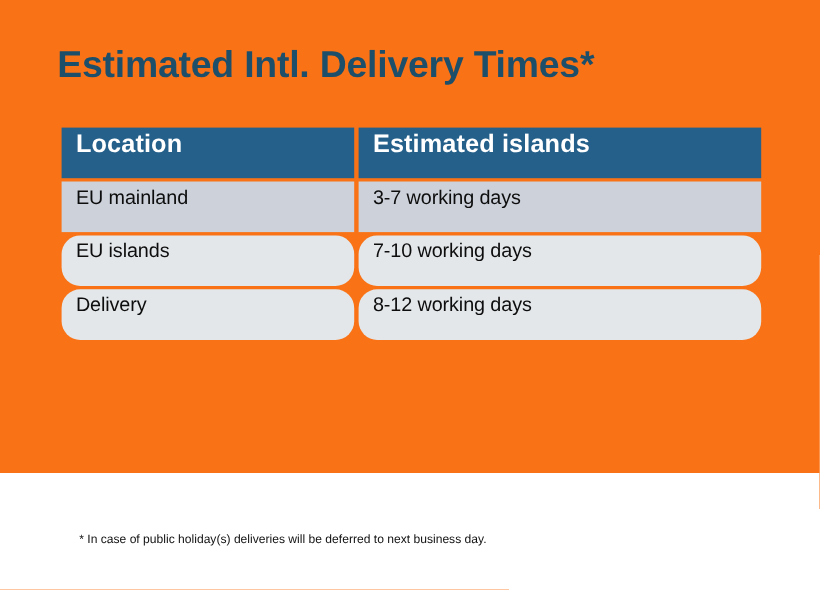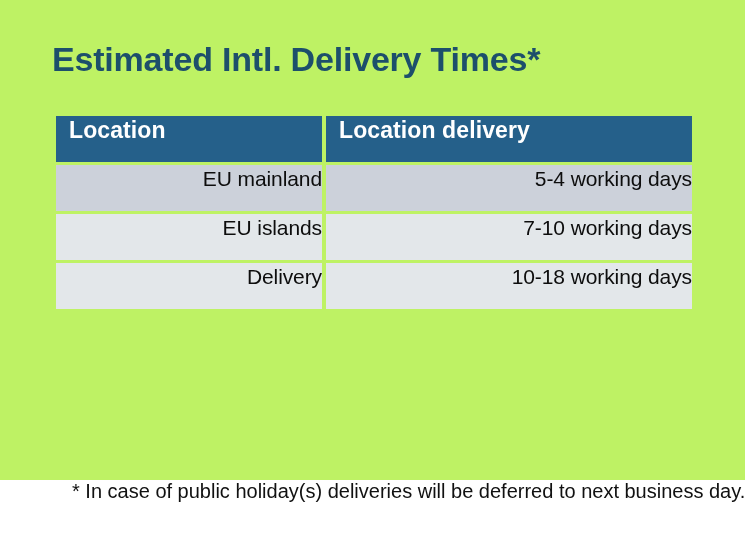--- a/index.html
+++ b/index.html
@@ -12,22 +12,22 @@
     height: 536px;
     background: #ffffff;
     font-family: "Liberation Sans", sans-serif;
     -webkit-font-smoothing: antialiased;
     overflow: hidden;
   }
 
   .page {
     position: relative;
     width: 745px;
-    height: 480px;
-    background: #bef264;
+    height: 430px;
+    background: #f97316;
     box-sizing: border-box;
   }
 
   
   .page-title {
     position: absolute;
     left: 52px;
     top: 38px;
     font-size: 34px;
     font-weight: bold;
@@ -65,74 +65,74 @@
   .delivery-table thead th {
     background: #25608a;
     color: #ffffff;
     font-size: 23px;
     font-weight: bold;
     height: 46px;
     letter-spacing: 0.1px;
   }
 
   .delivery-table tbody td {
-    font-size: 21px;
+    font-size: 18px;
     color: #0d0d0d;
     letter-spacing: -0.1px;
-    text-align: right;
   }
 
   .delivery-table tbody tr.row-odd td {
     background: #ccd1da;
   }
 
   .delivery-table tbody tr.row-even td {
     background: #e3e7ea;
+    border-radius: 17px;
   }
 
   
   .footnote {
     position: absolute;
     left: 72px;
     top: 481px;
-    font-size: 20px;
+    font-size: 11px;
     color: #111111;
     line-height: 20px;
     white-space: nowrap;
   }
 </style>
 </head>
 <body>
 
 <div class="page">
 
   <div class="page-title">Estimated Intl. Delivery Times*</div>
 
   <table class="delivery-table">
     <colgroup>
       <col class="col-location">
       <col class="col-delivery">
     </colgroup>
     <thead>
       <tr>
         <th>Location</th>
-        <th>Location delivery</th>
+        <th>Estimated islands</th>
       </tr>
     </thead>
     <tbody>
       <tr class="row-odd">
         <td>EU mainland</td>
-        <td>5-4 working days</td>
+        <td>3-7 working days</td>
       </tr>
       <tr class="row-even">
         <td>EU islands</td>
         <td>7-10 working days</td>
       </tr>
       <tr class="row-even">
         <td>Delivery</td>
-        <td>10-18 working days</td>
+        <td>8-12 working days</td>
       </tr>
     </tbody>
   </table>
 
   <div class="footnote">* In case of public holiday(s) deliveries will be deferred to next business day.</div>
 
 </div>
 
 </body></html>

